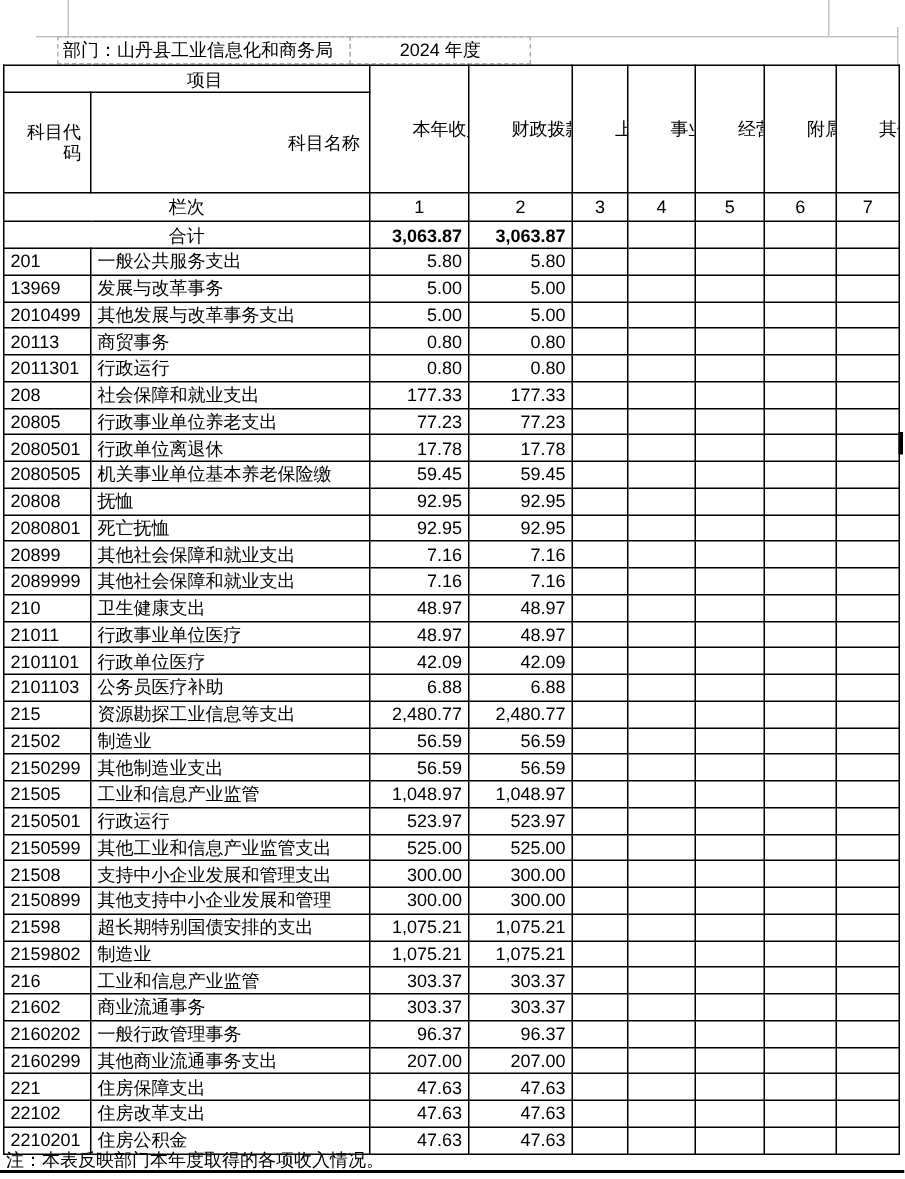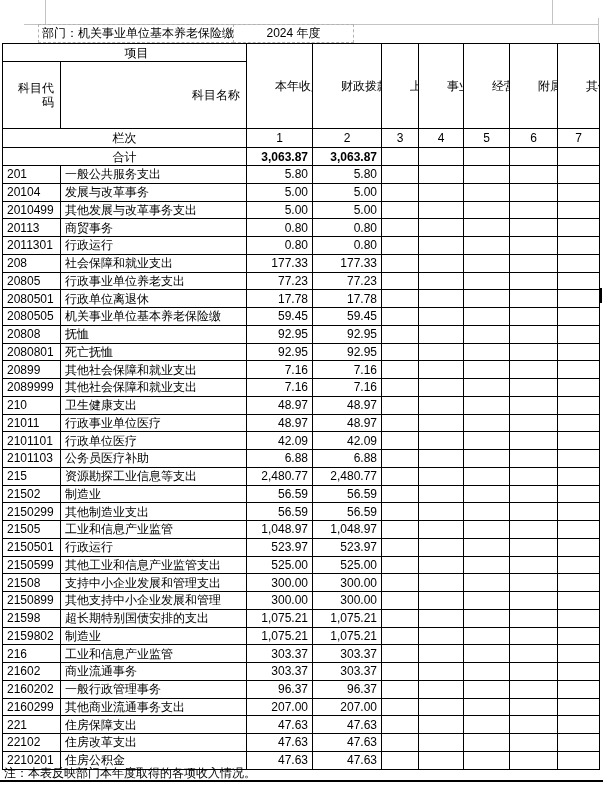--- a/index.html
+++ b/index.html
@@ -88,21 +88,21 @@
 </head>
 <body>
 
 <div class="sheet">
 
   <div class="grid-vline" style="left:45px; top:0; height:24px;"></div>
   <div class="grid-vline" style="left:552px; top:0; height:24px;"></div>
   <div class="grid-vline" style="left:598px; top:18px; height:25px;"></div>
   <div class="grid-hline" style="left:24px; top:24px; width:575px;"></div>
 
-  <div class="info-cell info-dept">部门：机关事业单位基本养老保险缴</div>
+  <div class="info-cell info-dept">部门：山丹县工业信息化和商务局</div>
   <div class="info-cell info-year">2024 年度</div>
 
   <table class="budget">
     <colgroup>
       <col style="width:58px">
         <col style="width:186px">
         <col style="width:66px">
       <col style="width:69px">
         <col style="width:37px">
         <col style="width:45px">
@@ -162,21 +162,21 @@
     <td class="name">一般公共服务支出</td>
     <td class="num">5.80</td>
     <td class="num">5.80</td>
     <td class="num"></td>
     <td class="num"></td>
     <td class="num"></td>
     <td class="num"></td>
     <td class="num"></td>
   </tr>
         <tr class="data-row">
-    <td class="code">20104</td>
+    <td class="code">13969</td>
     <td class="name">发展与改革事务</td>
     <td class="num">5.00</td>
     <td class="num">5.00</td>
     <td class="num"></td>
     <td class="num"></td>
     <td class="num"></td>
     <td class="num"></td>
     <td class="num"></td>
   </tr>
         <tr class="data-row">

